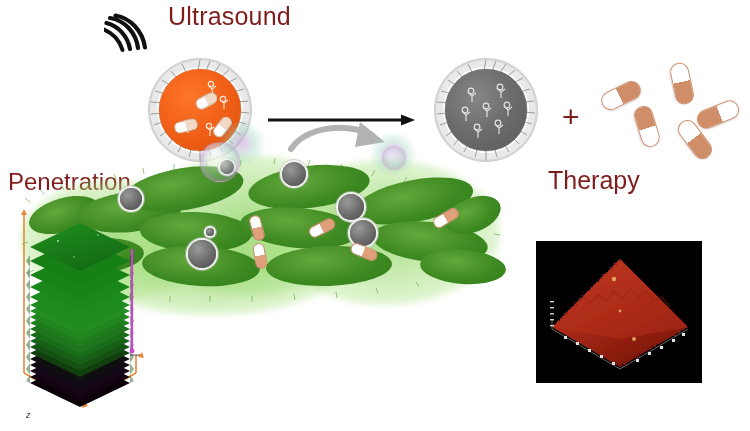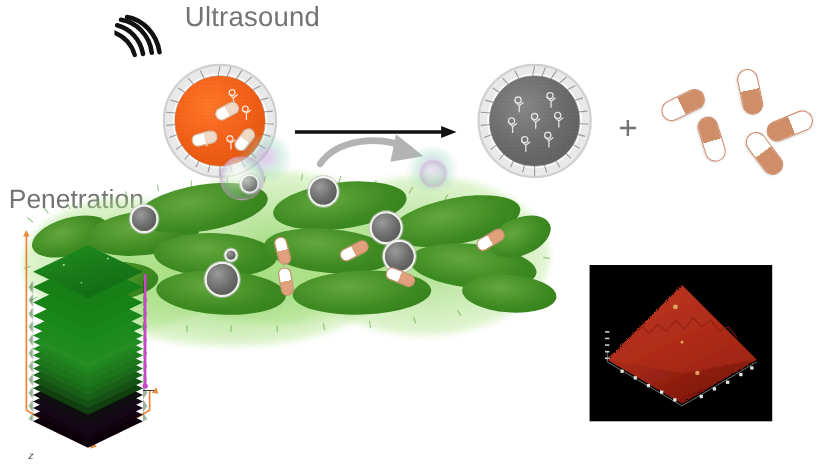--- a/index.html
+++ b/index.html
@@ -1,19 +1,19 @@
 <!DOCTYPE html>
 <html><head>
 <meta charset="utf-8">
 <style>
   html,body{margin:0;padding:0;background:#ffffff;}
   body{width:750px;height:431px;position:relative;overflow:hidden;
        font-family:"Liberation Sans","DejaVu Sans",sans-serif;color:#111;}
   .stage{position:absolute;left:0;top:0;width:750px;height:431px;}
-  .lbl{position:absolute;font-weight:400;color:#737373;white-space:nowrap;}
+  .lbl{position:absolute;font-weight:400;color:#7f1d1d;white-space:nowrap;}
 
   
   #title-ultrasound{left:168px;top:2px;font-size:25px;letter-spacing:.2px;}
   #title-penetration{left:8px;top:168px;font-size:24px;}
   #title-therapy{left:548px;top:166px;font-size:25px;}
   #title-biofilms{left:285px;top:74px;font-size:22px;}
   #plus-sign{left:562px;top:100px;font-size:30px;font-weight:400;}
 
   
   #ultrasound-icon{position:absolute;left:104px;top:12px;width:44px;height:42px;}
@@ -207,20 +207,21 @@
                 background:linear-gradient(90deg,#cf8e68 0 54%,#ffffff 54% 100%);
                 box-shadow:0 1px 2px rgba(0,0,0,.15)"></div>
     <div class="cap" style="left:696px;top:105px;width:42px;height:17px;transform:rotate(-22deg);
                 background:linear-gradient(90deg,#cf8e68 0 54%,#ffffff 54% 100%);
                 box-shadow:0 1px 2px rgba(0,0,0,.15)"></div>
     <div class="cap" style="left:673px;top:130px;width:42px;height:17px;transform:rotate(53deg);
                 background:linear-gradient(90deg,#ffffff 0 46%,#cf8e68 46% 100%);
                 box-shadow:0 1px 2px rgba(0,0,0,.15)"></div>
   </div>
 
+  <div class="lbl" id="title-therapy">Therapy</div>
 
   <div class="lbl" id="title-penetration">Penetration</div>
 
   <div id="biofilm">
 
     <div class="bact-halo" style="left:0px;top:30px;width:190px;height:120px;"></div>
     <div class="bact-halo" style="left:120px;top:5px;width:220px;height:140px;"></div>
     <div class="bact-halo" style="left:250px;top:10px;width:230px;height:145px;"></div>
     <div class="bact-halo" style="left:60px;top:70px;width:260px;height:95px;"></div>
 

